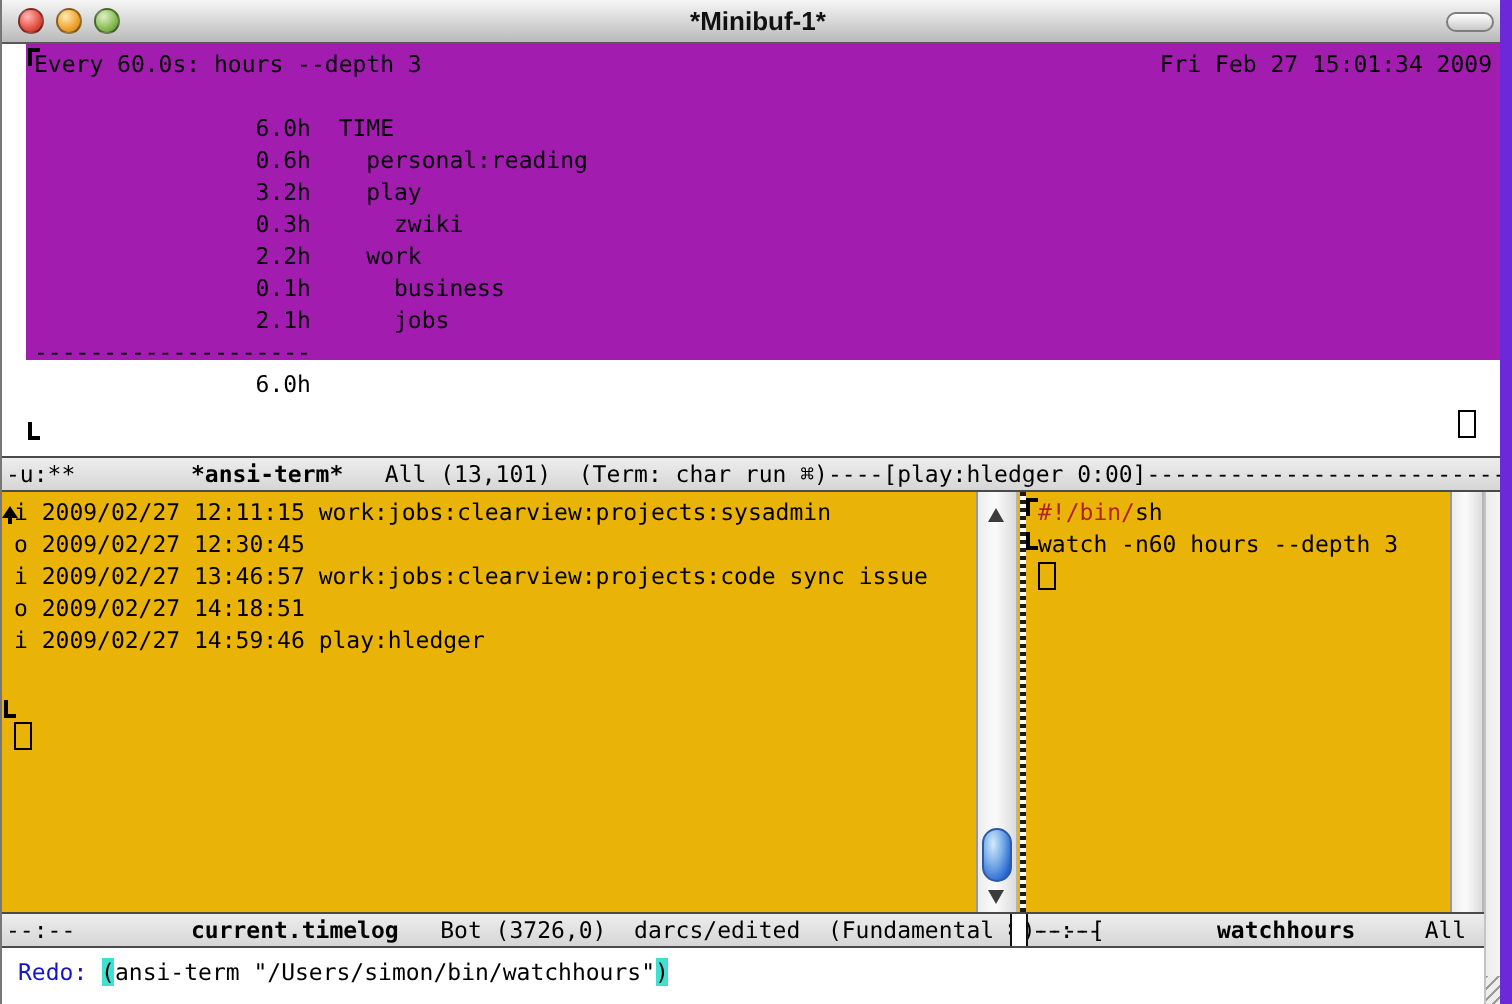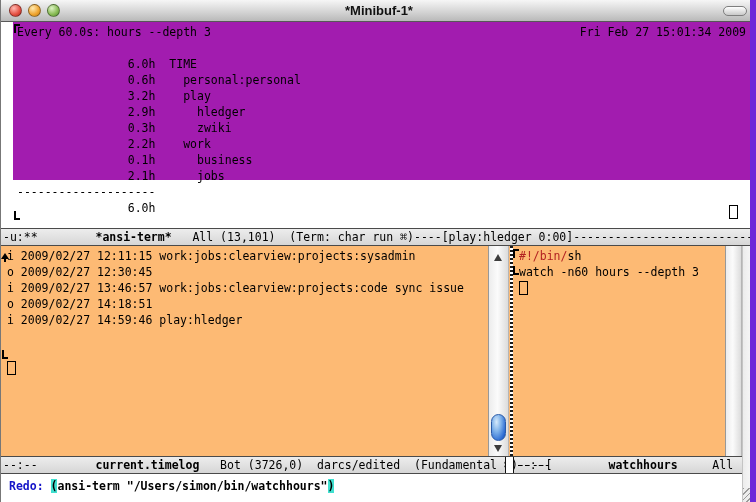--- a/index.html
+++ b/index.html
@@ -22,21 +22,21 @@
     border:1px solid rgba(0,0,0,.4); }
   #btn-close { left:8px;  background:radial-gradient(circle at 35% 30%, #ffb9b2, #e44f42 60%, #a8niemand);
                background:radial-gradient(circle at 35% 30%, #ffb9b2, #e44f42 60%, #a3291f); }
   #btn-min   { left:27px; background:radial-gradient(circle at 35% 30%, #ffeab0, #efa32d 60%, #b57a1c); }
   #btn-zoom  { left:46px; background:radial-gradient(circle at 35% 30%, #ddf2c4, #86ba52 60%, #4f8a33); }
   #btn-pill  { position:absolute; right:10px; top:6px; width:24px; height:10px; border-radius:6px;
     border:1px solid #7e7e7e; background:linear-gradient(#ffffff,#c9c9c9); }
 
   
   #term-window { position:absolute; left:12px; top:22px; width:756px; height:158px; background:#a21caf; }
-  #bottom-area { position:absolute; left:0; top:246px; width:741px; height:210px; background:#fdba74; }
+  #bottom-area { position:absolute; left:0; top:246px; width:741px; height:210px; background:#eab308; }
 
   
   .modeline { position:absolute; height:18px; background:linear-gradient(#ededed,#d6d6d6);
     border-top:1px solid #4a4a4a; border-bottom:1px solid #4a4a4a; overflow:hidden; }
   .modeline .mono { position:absolute; left:2px; top:0px; }
   .ml-bold { font-weight:bold;margin-left:44px; }
   #modeline-term    { left:0; top:228px; width:756px; }
   #modeline-timelog { left:0; top:456px; width:741px; }
   #ml-junction { position:absolute; left:504px; top:-1px; width:9px; height:18px;
     background:#fff; border:1px solid #111; }
@@ -59,21 +59,21 @@
   #sb-thumb { position:absolute; left:2px; width:15px; height:27px; border-radius:8px;
     background:radial-gradient(ellipse at 35% 28%, #d5e9fb 0%, #7fb2ea 38%, #2a69d2 78%, #1c4f9e 100%);
     border:1px solid #2a5aa8; }
 
   
   #v-border { position:absolute; left:509px; top:246px; width:3px; height:210px;
     background:repeating-linear-gradient(180deg,#1a1a1a 0 2px,#ffffff 2px 4px); }
 
   
   #minibuffer { position:absolute; left:0; top:474px; width:741px; height:28px; background:#fff; }
-  #mb-text { position:absolute; left:8px; top:4px;font-weight:bold; }
+  #mb-text { position:absolute; left:8px; top:4px; }
   .prompt { color:#1414c8; }
   .paren-match { background:#40e0d0; }
   .shebang { color:#b22222; }
 
   #resize-grip { position:absolute; left:742px; top:488px; width:14px; height:14px;
     background:repeating-linear-gradient(135deg,#9a9a9a 0 1px,#ededed 1px 4px); }
   #right-margin { position:absolute; left:741px; top:246px; width:15px; height:256px;
     background:linear-gradient(90deg,#c4c4c4 0 1px,#ececec 1px,#f8f8f8 70%); }
 </style>
 </head>
@@ -88,23 +88,22 @@
     <div id="title">*Minibuf-1*</div>
     <div id="btn-pill"></div>
   </div>
 
   <div id="term-window">
     <div class="mark-start" style="left:1px; top:2px;"></div>
     <div class="mono abs" style="left:4px; top:2px;">Every 60.0s: hours --depth 3</div>
     <div class="mono abs" style="right:23px; top:2px;text-align:center;">Fri Feb 27 15:01:34 2009</div>
     <div class="abs" style="left:4px; top:34px;">
       <div class="mono">                6.0h  TIME</div>
-      <div class="mono">                0.6h    personal:personal</div>
+      <div class="mono">                0.6h    personal:reading</div>
       <div class="mono">                3.2h    play</div>
-      <div class="mono">                2.9h      hledger</div>
       <div class="mono">                0.3h      zwiki</div>
       <div class="mono">                2.2h    work</div>
       <div class="mono">                0.1h      business</div>
       <div class="mono">                2.1h      jobs</div>
       <div class="mono">--------------------</div>
       <div class="mono">                6.0h</div>
     </div>
     <div class="mark-end" style="left:1px; top:189px;"></div>
     <div class="hollow-cursor" style="left:716px; top:183px;"></div>
     <div class="sb-track" style="right:0; top:0; width:17px; height:206px;"></div>

